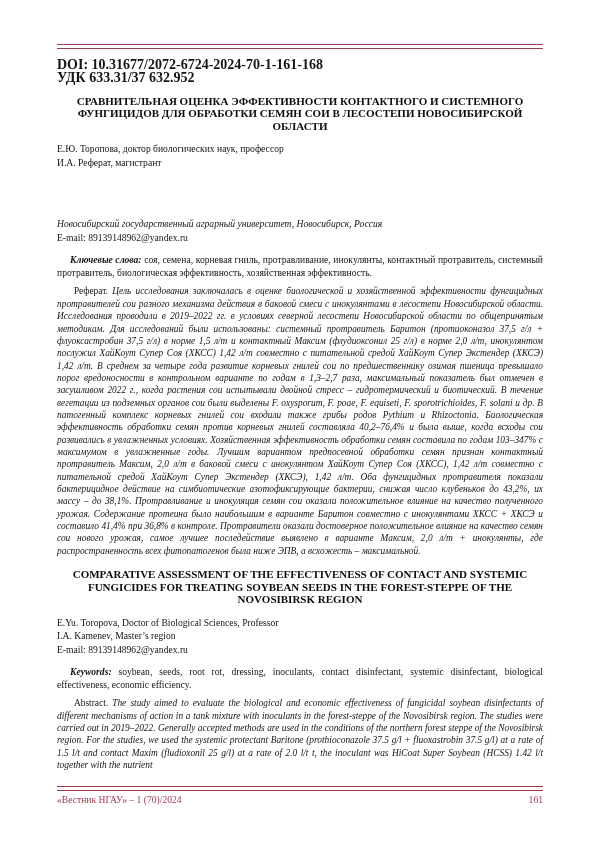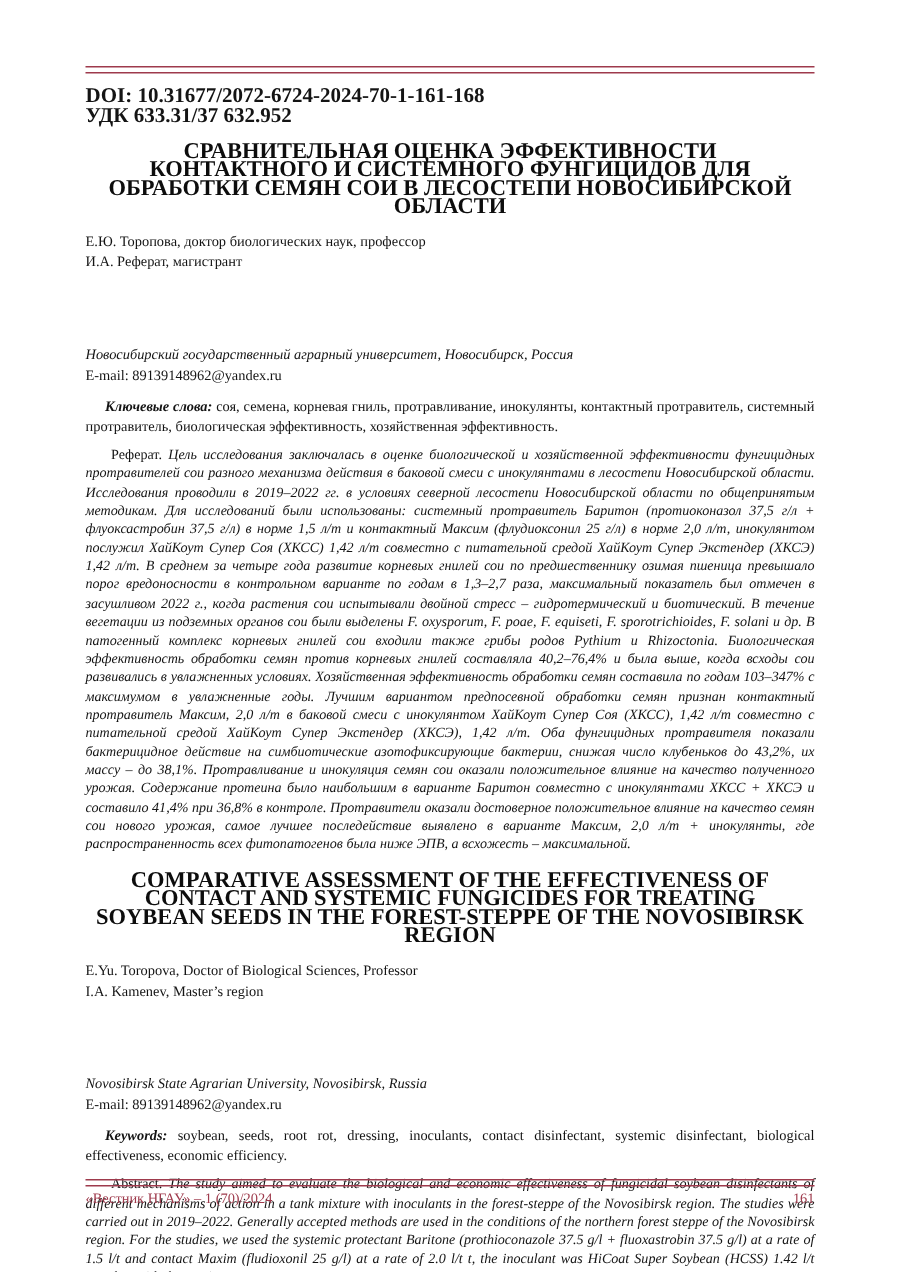--- a/index.html
+++ b/index.html
@@ -26,21 +26,21 @@
     margin-top:8px;
     height:2.5px;
     border-top:1.5px solid #9e3a4c;
     border-bottom:1.5px solid #9e3a4c;
   }
   .meta{margin-top:9px;font-size:14px;line-height:13px;font-weight:bold;}
   .article-title{
     margin:11px 6px 0 6px;
     text-align:center;
     font-weight:bold;
-    font-size:15px;
+    font-size:11px;
     line-height:12.6px;
     color:#0d0d0d;
   }
   .byline{margin-top:10px;font-size:9.6px;line-height:13.6px;}
   .byline p{margin:0;}
   .byline .aff{font-style:italic;margin-top:48px;}
   b.inline-label{font-weight:normal;}
   .bi{font-weight:bold;font-style:italic;}
   .para{
     margin:9px 0 0 0;
@@ -92,21 +92,20 @@
 
   <p class="para keywords"><span class="bi">Ключевые слова:</span><span> соя, семена, корневая гниль, протравливание, инокулянты, контактный протравитель, системный протравитель, биологическая эффективность, хозяйственная эффективность.</span></p>
 
   <p class="para abstract"><b class="inline-label">Реферат.</b><span class="body"> Цель исследования заключалась в оценке биологической и хозяйственной эффективности фунгицидных протравителей сои разного механизма действия в баковой смеси с инокулянтами в лесостепи Новосибирской области. Исследования проводили в 2019–2022 гг. в условиях северной лесостепи Новосибирской области по общепринятым методикам. Для исследований были использованы: системный протравитель Баритон (протиоконазол 37,5 г/л + флуоксастробин 37,5 г/л) в норме 1,5 л/т и контактный Максим (флудиоксонил 25 г/л) в норме 2,0 л/т, инокулянтом послужил ХайКоут Супер Соя (ХКСС) 1,42 л/т совместно с питательной средой ХайКоут Супер Экстендер (ХКСЭ) 1,42 л/т. В среднем за четыре года развитие корневых гнилей сои по предшественнику озимая пшеница превышало порог вредоносности в контрольном варианте по годам в 1,3–2,7 раза, максимальный показатель был отмечен в засушливом 2022 г., когда растения сои испытывали двойной стресс – гидротермический и биотический. В течение вегетации из подземных органов сои были выделены F. oxysporum, F. poae, F. equiseti, F. sporotrichioides, F. solani и др. В патогенный комплекс корневых гнилей сои входили также грибы родов Pythium и Rhizoctonia. Биологическая эффективность обработки семян против корневых гнилей составляла 40,2–76,4% и была выше, когда всходы сои развивались в увлажненных условиях. Хозяйственная эффективность обработки семян составила по годам 103–347% с максимумом в увлажненные годы. Лучшим вариантом предпосевной обработки семян признан контактный протравитель Максим, 2,0 л/т в баковой смеси с инокулянтом ХайКоут Супер Соя (ХКСС), 1,42 л/т совместно с питательной средой ХайКоут Супер Экстендер (ХКСЭ), 1,42 л/т. Оба фунгицидных протравителя показали бактерицидное действие на симбиотические азотофиксирующие бактерии, снижая число клубеньков до 43,2%, их массу – до 38,1%. Протравливание и инокуляция семян сои оказали положительное влияние на качество полученного урожая. Содержание протеина было наибольшим в варианте Баритон совместно с инокулянтами ХКСС + ХКСЭ и составило 41,4% при 36,8% в контроле. Протравители оказали достоверное положительное влияние на качество семян сои нового урожая, самое лучшее последействие выявлено в варианте Максим, 2,0 л/т + инокулянты, где распространенность всех фитопатогенов была ниже ЭПВ, а всхожесть – максимальной.</span></p>
 
   <div class="article-title">COMPARATIVE ASSESSMENT OF THE EFFECTIVENESS OF CONTACT AND SYSTEMIC FUNGICIDES FOR TREATING SOYBEAN SEEDS IN THE FOREST-STEPPE OF THE NOVOSIBIRSK REGION</div>
 
   <div class="byline">
     <p><b class="inline-label">E.Yu. Toropova,</b><span> Doctor of Biological Sciences, Professor</span></p>
     <p><b class="inline-label">I.A. Kamenev,</b><span> Master’s region</span></p>
-    <p class="aff">Novosibirsk State Agrarian University, Novosibirsk, Russia</p>
     <p><b class="inline-label">E-mail:</b><span> 89139148962@yandex.ru</span></p>
   </div>
 
   <p class="para keywords"><span class="bi">Keywords:</span><span> soybean, seeds, root rot, dressing, inoculants, contact disinfectant, systemic disinfectant, biological effectiveness, economic efficiency.</span></p>
 
   <p class="para abstract"><b class="inline-label">Abstract.</b><span class="body"> The study aimed to evaluate the biological and economic effectiveness of fungicidal soybean disinfectants of different mechanisms of action in a tank mixture with inoculants in the forest-steppe of the Novosibirsk region. The studies were carried out in 2019–2022. Generally accepted methods are used in the conditions of the northern forest steppe of the Novosibirsk region. For the studies, we used the systemic protectant Baritone (prothioconazole 37.5 g/l + fluoxastrobin 37.5 g/l) at a rate of 1.5 l/t and contact Maxim (fludioxonil 25 g/l) at a rate of 2.0 l/t t, the inoculant was HiCoat Super Soybean (HCSS) 1.42 l/t together with the nutrient</span></p>
 
 </div>
 
 <div class="footer">

